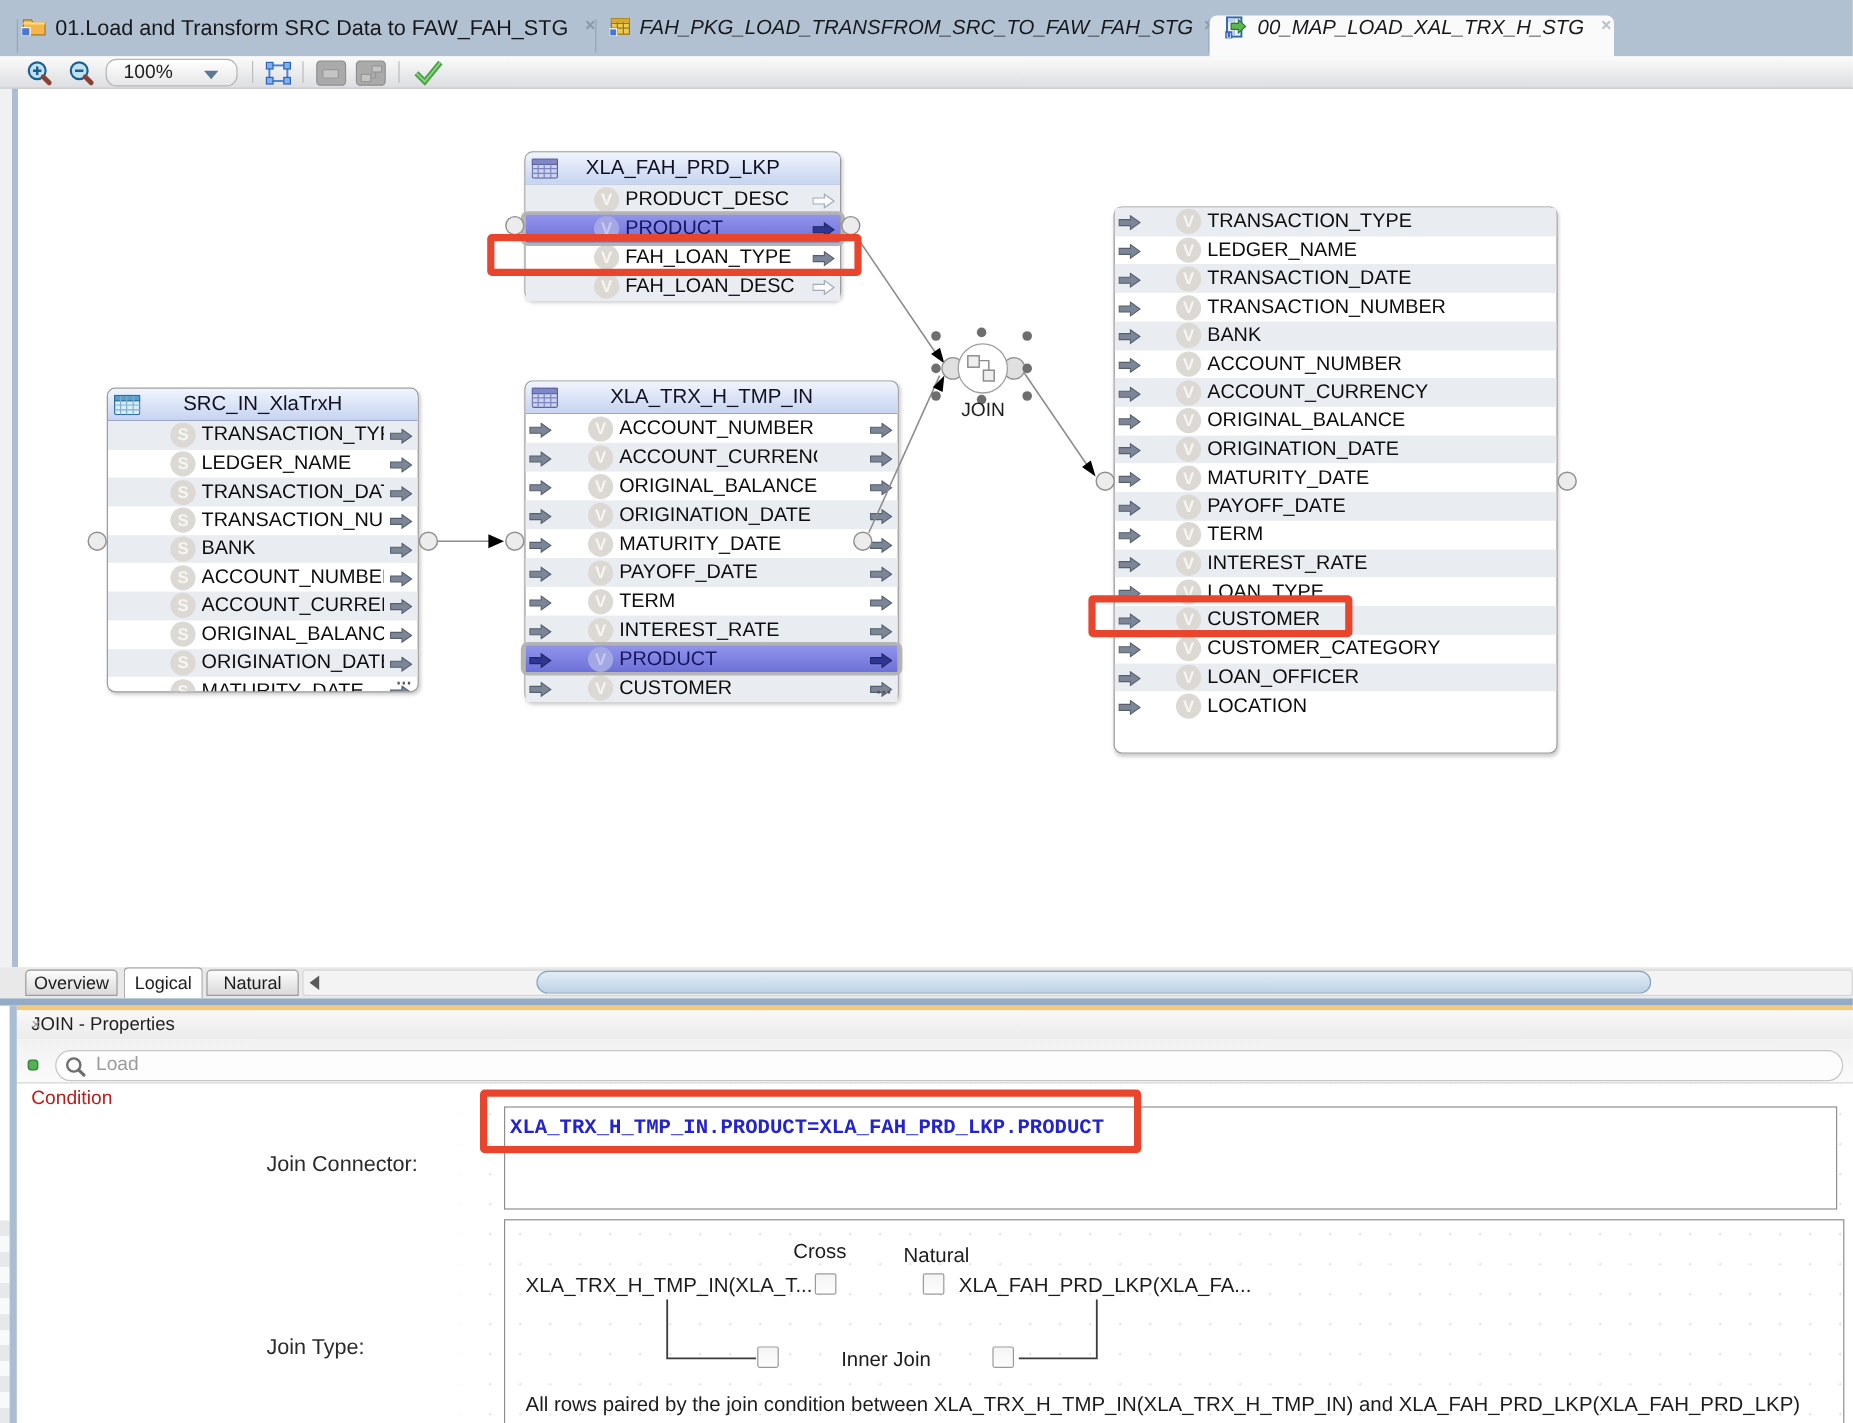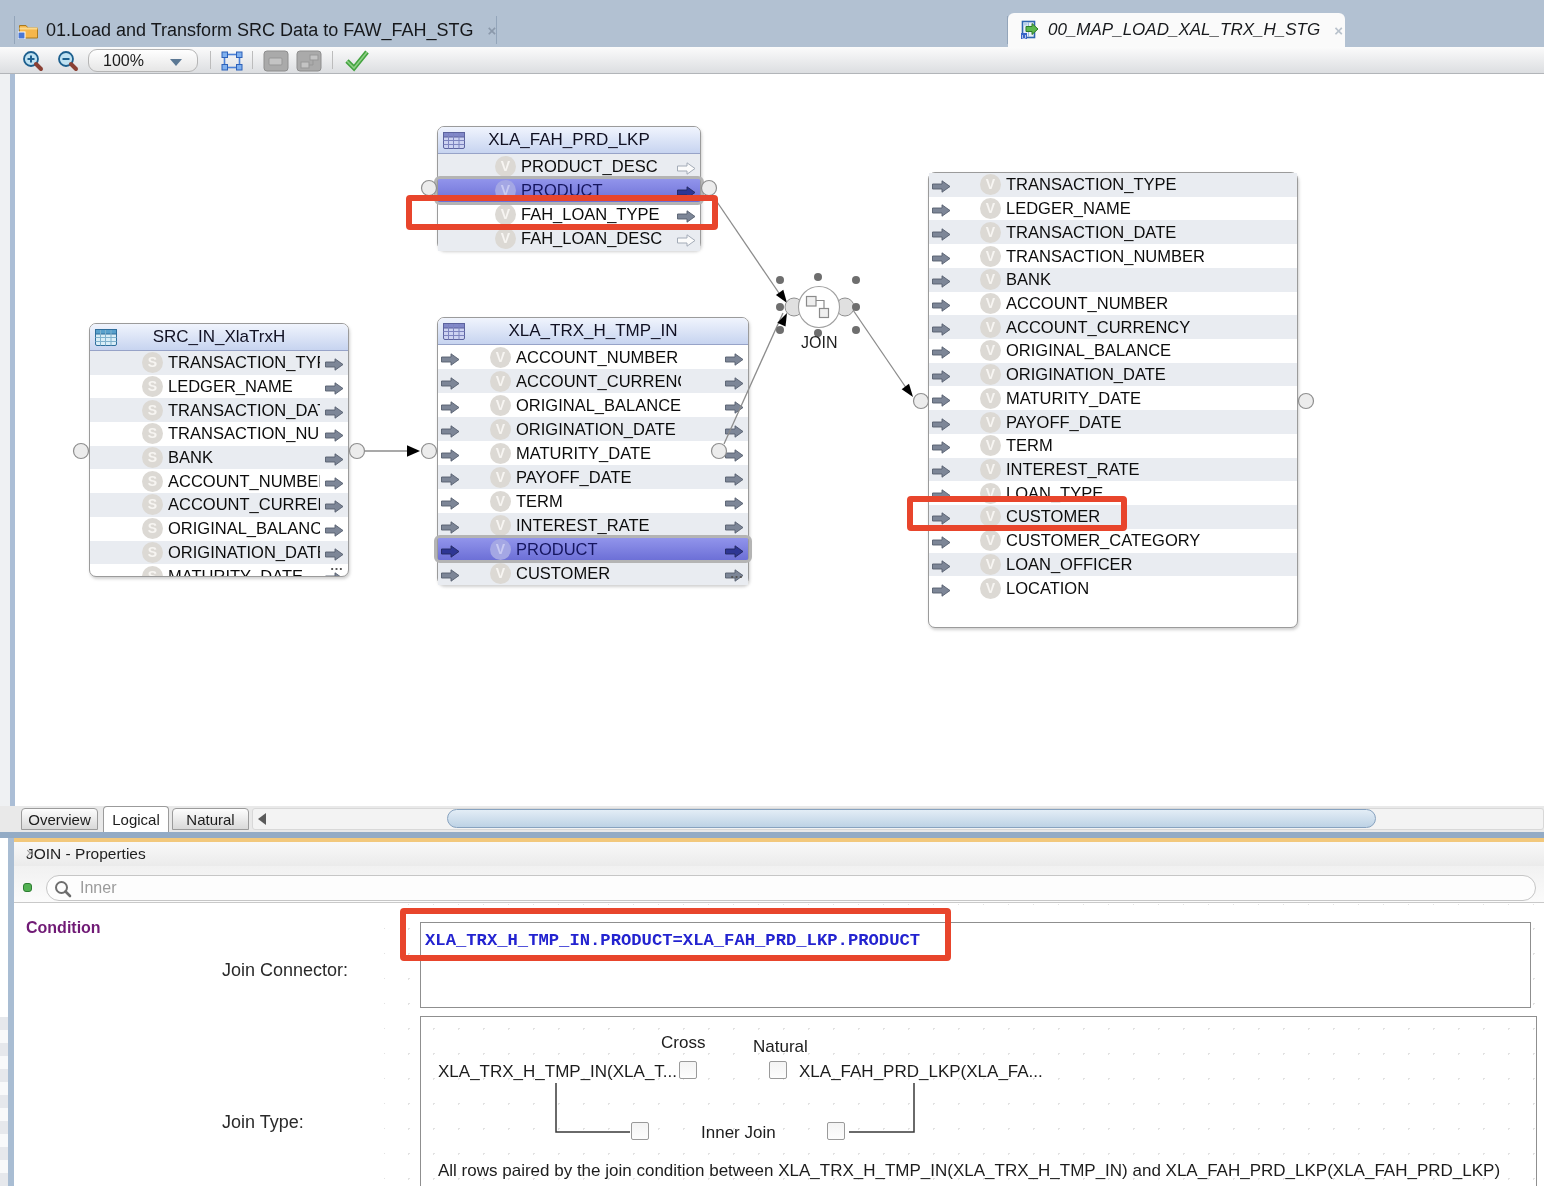--- a/index.html
+++ b/index.html
@@ -1,21 +1,21 @@
 <!DOCTYPE html>
 <html><head>
 <meta charset="utf-8">
 <style>
 html,body{margin:0;padding:0;width:1544px;height:1186px;overflow:hidden;background:#fff;
 font-family:"Liberation Sans",sans-serif;-webkit-font-smoothing:antialiased;}
 *{box-sizing:border-box;}
 .abs{position:absolute;}
 
 #tabbar{left:0;top:0;width:1544px;height:47px;background:#b2c1d2;}
-.ttab{position:absolute;top:13px;height:34px;display:flex;align-items:center;font-size:17px;color:#16181b;}
+.ttab{position:absolute;top:13px;height:34px;display:flex;font-size:17px;color:#16181b;}
 .ttab .tx{white-space:nowrap;}
 .ttab .cl{color:#8b99ab;font-size:15px;margin-left:14px;font-weight:bold;}
 .ttab.it .tx{font-style:italic;}
 #tab3{background:#fafafa;border-radius:6px 6px 0 0;}
 .tsep{position:absolute;top:16px;height:28px;width:1px;background:#93a5ba;}
 
 #toolbar{left:0;top:47px;width:1544px;height:27px;background:linear-gradient(#fbfbfb,#dcdee1);border-bottom:1px solid #b2b5b9;}
 .tbsep{position:absolute;top:4px;height:18px;width:1px;background:#bcbcbc;}
 #combo{position:absolute;left:88px;top:2px;width:110px;height:23px;background:linear-gradient(#ffffff,#e6e6e6);
 border:1px solid #b5b5b5;border-radius:9px;font-size:16px;color:#1c1c1c;}
@@ -58,21 +58,21 @@
 #propshdr{left:14px;top:842px;width:1530px;height:24px;background:linear-gradient(#f8f8f8,#ebebeb);
 font-size:15.5px;color:#1e1e1e;}
 #propshdr span{position:absolute;left:12px;top:3px;}
 #findrow{left:14px;top:866px;width:1530px;height:37px;background:linear-gradient(#f1f1f1,#fbfbfb);border-bottom:1px solid #c9c9c9;}
 #gdot{position:absolute;left:9px;top:17px;width:9px;height:9px;background:#52b152;border:1px solid #2e7d32;border-radius:3px;}
 #findpill{position:absolute;left:32px;top:9px;width:1490px;height:26px;background:#fdfdfd;border:1px solid #c6c6c6;border-radius:13px;}
 #findpill .ftx{position:absolute;left:33px;top:3px;font-size:16px;color:#9b9b9b;}
 #content{left:14px;top:903px;width:1530px;height:283px;background:#fff;}
 #dotpane{position:absolute;left:370px;top:1px;width:1160px;height:282px;
 background-image:radial-gradient(#e2e2e2 1px,transparent 1px);background-size:25px 25px;background-position:12px 12px;}
-#navsel{position:absolute;left:2px;top:16px;font-size:16px;font-weight:bold;color:#701a75;padding-left:10px;}
+#navsel{position:absolute;left:2px;top:4px;font-size:16px;font-weight:normal;color:#b91c1c;padding-left:10px;}
 #navbox{position:absolute;left:2px;top:32px;width:175px;height:251px;background:#efeff1;border-top:1px solid #c6c6c6;border-right:1px solid #c6c6c6;}
 .navitem{position:absolute;left:10px;font-size:16px;color:#1c1c1c;}
 .biglabel{position:absolute;font-size:18px;color:#2a2a2a;}
 #condbox{position:absolute;left:406px;top:19px;width:1111px;height:86px;background:#fff;border:1px solid #8f8f8f;}
 #condbox .mono{position:absolute;left:4px;top:8px;font-family:"Liberation Mono",monospace;font-weight:bold;font-size:17.2px;color:#2323d0;letter-spacing:0px;}
 #typebox{position:absolute;left:406px;top:113px;width:1117px;height:175px;border:1px solid #8f8f8f;}
 .jt{position:absolute;font-size:17px;color:#1c1c1c;white-space:nowrap;}
 .cb{position:absolute;width:18px;height:18px;background:linear-gradient(#f4f4f4,#fdfdfd);border:1.5px solid #9a9a9a;border-radius:2px;}
 #leftstripes{left:0;top:1017px;width:8px;height:169px;background:repeating-linear-gradient(180deg,#e6e8ec 0 13px,#f8f9fa 13px 26px);}
 #vsplit2{left:8px;top:838px;width:6px;height:348px;background:#a9bdd3;}
@@ -84,20 +84,30 @@
   <div class="tsep" style="left:496px"></div>
   <div class="tsep" style="left:1007px"></div>
   <div class="ttab" style="left:18px">
     <svg width="21" height="17" viewBox="0 0 21 17">
       <path d="M1.5,3.5 h6.5 l2,2.5 h9.5 v10 h-18 z" fill="#f5b64b" stroke="#a87a20"></path>
       <path d="M1.5,6.5 h18" stroke="#fbd98c" stroke-width="2"></path>
       <rect x="0" y="10" width="7" height="7" fill="#4a77d4" stroke="#fff"></rect>
     </svg>
     <span class="tx" style="margin-left:7px;font-size:18px">01.Load and Transform SRC Data to FAW_FAH_STG</span>
     <span class="cl">×</span>
+  </div>
+  <div class="ttab it" style="left:508px">
+    <svg width="18" height="17" viewBox="0 0 18 17">
+      <rect x="1.5" y="2.5" width="15" height="13" fill="#edc94f" stroke="#96781a"></rect>
+      <path d="M1.5,6.5 h15 M1.5,10.5 h15 M6.5,2.5 v13 M11.5,2.5 v13" stroke="#96781a"></path>
+      <rect x="1.5" y="2.5" width="15" height="3" fill="#d4a92c"></rect>
+      <rect x="0" y="11" width="6" height="6" fill="#4a77d4" stroke="#fff"></rect>
+    </svg>
+    <span class="tx" style="margin-left:7px">FAH_PKG_LOAD_TRANSFROM_SRC_TO_FAW_FAH_STG</span>
+    <span class="cl" style="margin-left:9px">×</span>
   </div>
   <div class="ttab it" id="tab3" style="left:1008px;width:337px;padding-left:12px">
     <svg width="20" height="20" viewBox="0 0 20 20">
       <rect x="2.5" y="1.5" width="12" height="16" fill="#e8f0fa" stroke="#2f66b0" stroke-width="1.6"></rect>
       <path d="M8.5,2 v15" stroke="#9ab8dc"></path>
       <rect x="3.5" y="2.5" width="4" height="3" fill="#b8d0ea"></rect>
       <polygon points="6,6.5 12,6.5 12,3.5 18,9 12,14.5 12,11.5 6,11.5" fill="#5cb84e" stroke="#2e7a28"></polygon>
       <rect x="1" y="13" width="6" height="6" fill="#3a66c8"></rect>
       <text x="4" y="18.5" font-size="6" fill="#fff" text-anchor="middle">U</text>
     </svg>
@@ -582,21 +592,21 @@
     <span>JOIN - Properties</span>
     <span style="position:absolute;right:2px;top:3px;color:#9a9a9a;font-size:14px">×</span>
   </div>
 <div class="abs" id="findrow">
   <div id="gdot"></div>
   <div id="findpill">
     <svg class="abs" style="left:7px;top:4px" width="19" height="18" viewBox="0 0 19 18">
       <circle cx="7.5" cy="7.5" r="5.5" fill="none" stroke="#6e6e6e" stroke-width="2"></circle>
       <path d="M11.5,11.5 L16,16" stroke="#6e6e6e" stroke-width="2.6" stroke-linecap="round"></path>
     </svg>
-    <span class="ftx">Inner</span>
+    <span class="ftx">Load</span>
   </div>
 </div>
 <div class="abs" id="content">
   <div id="dotpane"></div>
   <div id="navsel">Condition</div>
   <div class="biglabel" style="left:208px;top:57px">Join Connector:</div>
   <div class="biglabel" style="left:208px;top:209px">Join Type:</div>
   <div id="condbox">
       <span class="mono">XLA_TRX_H_TMP_IN.PRODUCT=XLA_FAH_PRD_LKP.PRODUCT</span>
     </div>

